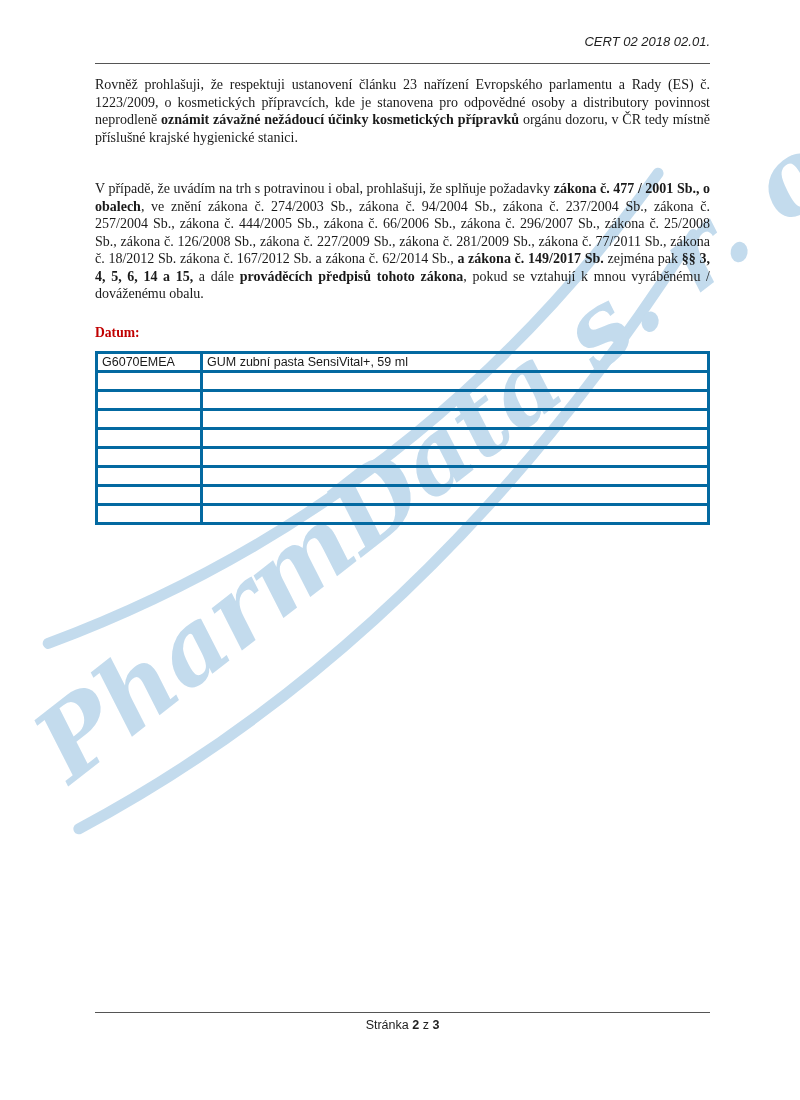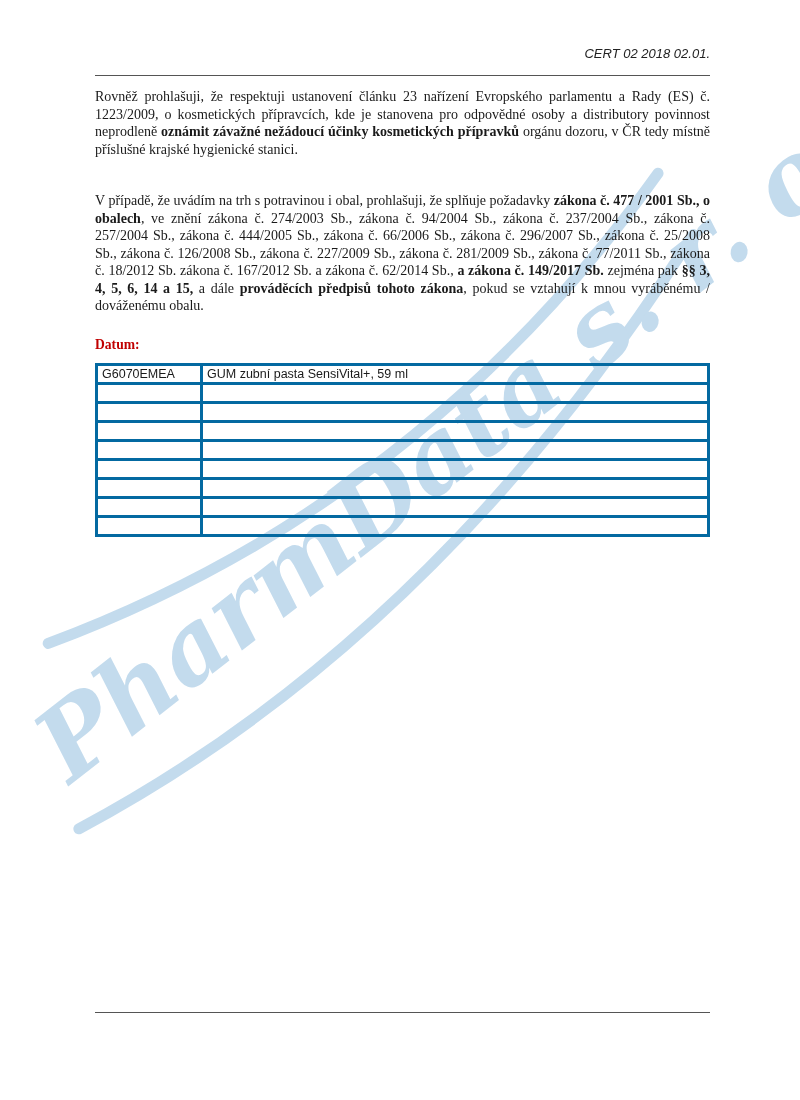--- a/index.html
+++ b/index.html
@@ -13,21 +13,21 @@
     overflow: hidden;
     font-family: "Liberation Serif", serif;
     color: #1a1a1a;
   }
   .content {
     position: relative;
     z-index: 2;
     padding: 0 90px 0 95px;
   }
   .header {
-    padding-top: 46px;
+    padding-top: 34px;
     text-align: right;
     font-family: "Liberation Sans", sans-serif;
     font-style: italic;
     font-size: 13px;
     color: #222;
   }
   .rule {
     border: none;
     border-top: 1px solid #555;
     margin-top: 14px;
@@ -168,15 +168,21 @@
     <td class="col-code"></td>
     <td class="col-name"></td>
   </tr>
 </tbody>
     </table>
 
   </div>
 
   <div class="footer">
     <hr class="rule">
+    <div class="footer-text">
+      <span>Stránka</span>
+      <span class="b">2</span>
+      <span>z</span>
+      <span class="b">3</span>
+    </div>
   </div>
 
 </div>
 
 </body></html>

